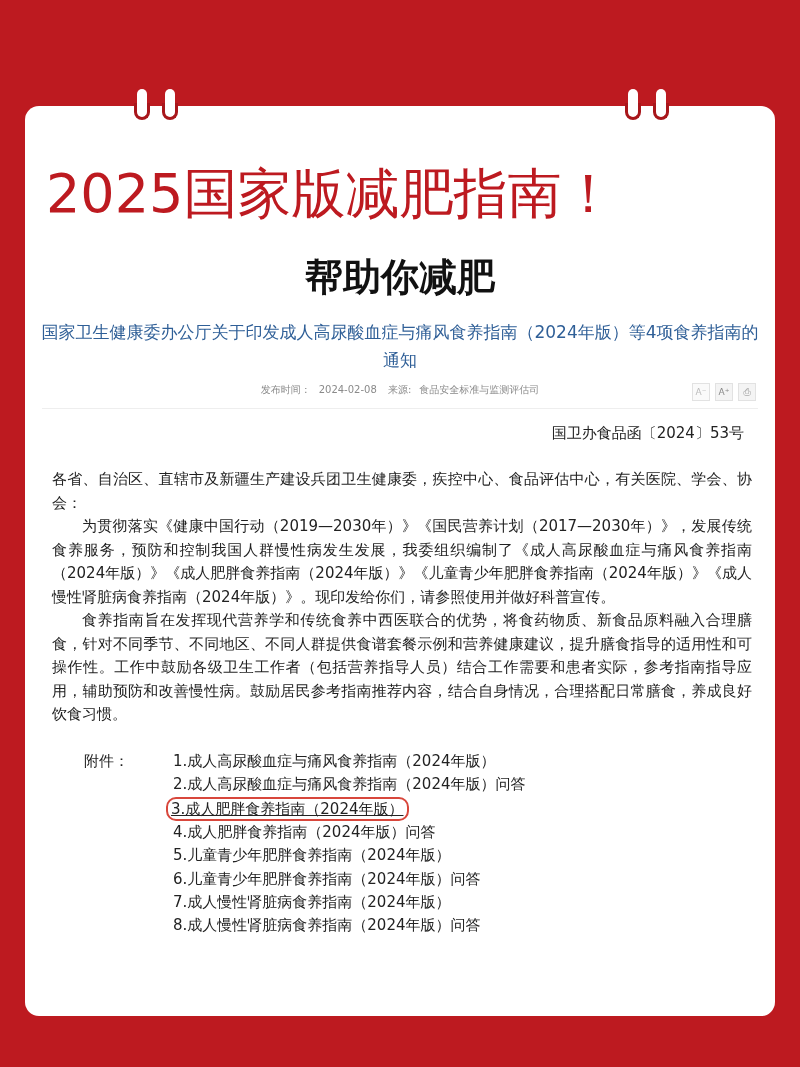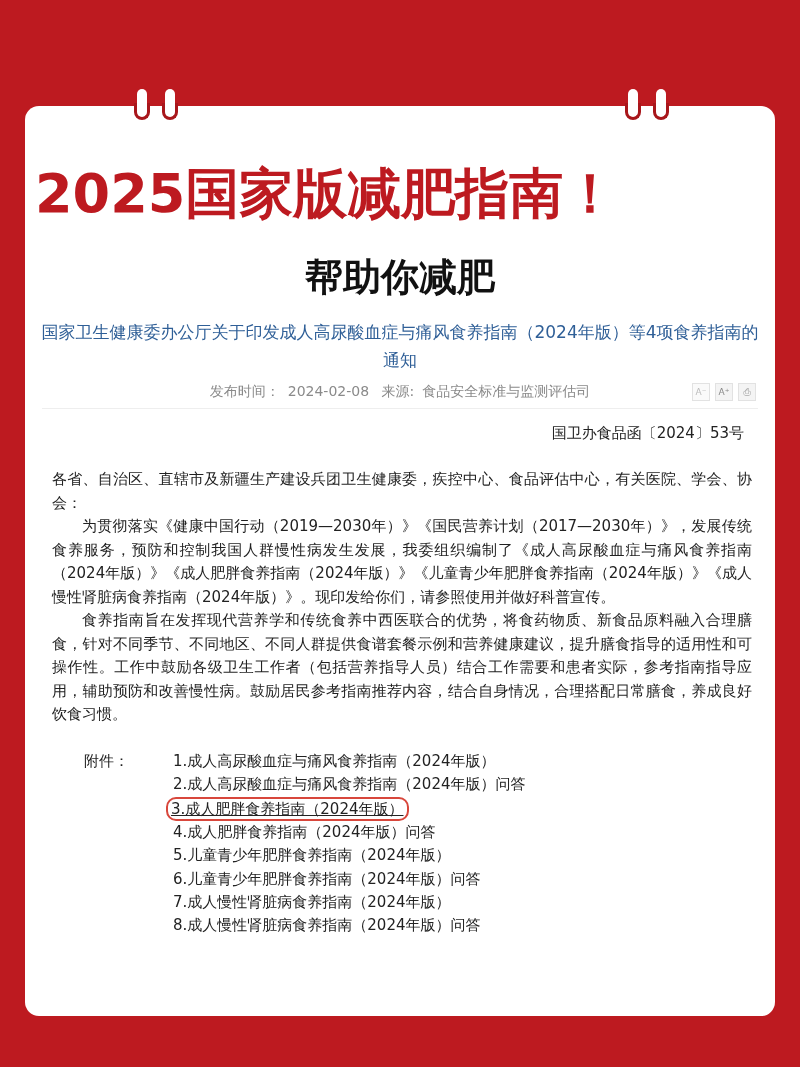--- a/index.html
+++ b/index.html
@@ -48,24 +48,24 @@
       border: 3px solid #a8161b;
       border-top: none;
       border-radius: 0 0 8px 8px;
     }
     .headline {
       position: absolute;
       left: 0;
       top: 158px;
       width: 800px;
       text-align: left;
-      padding-left: 35px;
+      padding-left: 46px;
       box-sizing: border-box;
       font-family: "DejaVu Sans", sans-serif;
-      font-weight: bold;
+      font-weight: normal;
       font-size: 54px;
       line-height: 72px;
       color: #bd1a20;
       letter-spacing: 0px;
       white-space: nowrap;
     }
     .subhead {
       position: absolute;
       left: 0;
       top: 252px;
@@ -86,21 +86,21 @@
       font-size: 17px;
       line-height: 28px;
       color: #2f5f97;
     }
     .meta {
       position: absolute;
       left: 0;
       top: 383px;
       width: 800px;
       text-align: center;
-      font-size: 14px;
+      font-size: 10px;
       color: #8a8a8a;
     }
     .meta span { margin: 0 4px; }
     .tools {
       position: absolute;
       top: 383px;
       right: 44px;
       display: flex;
       gap: 5px;
     }

